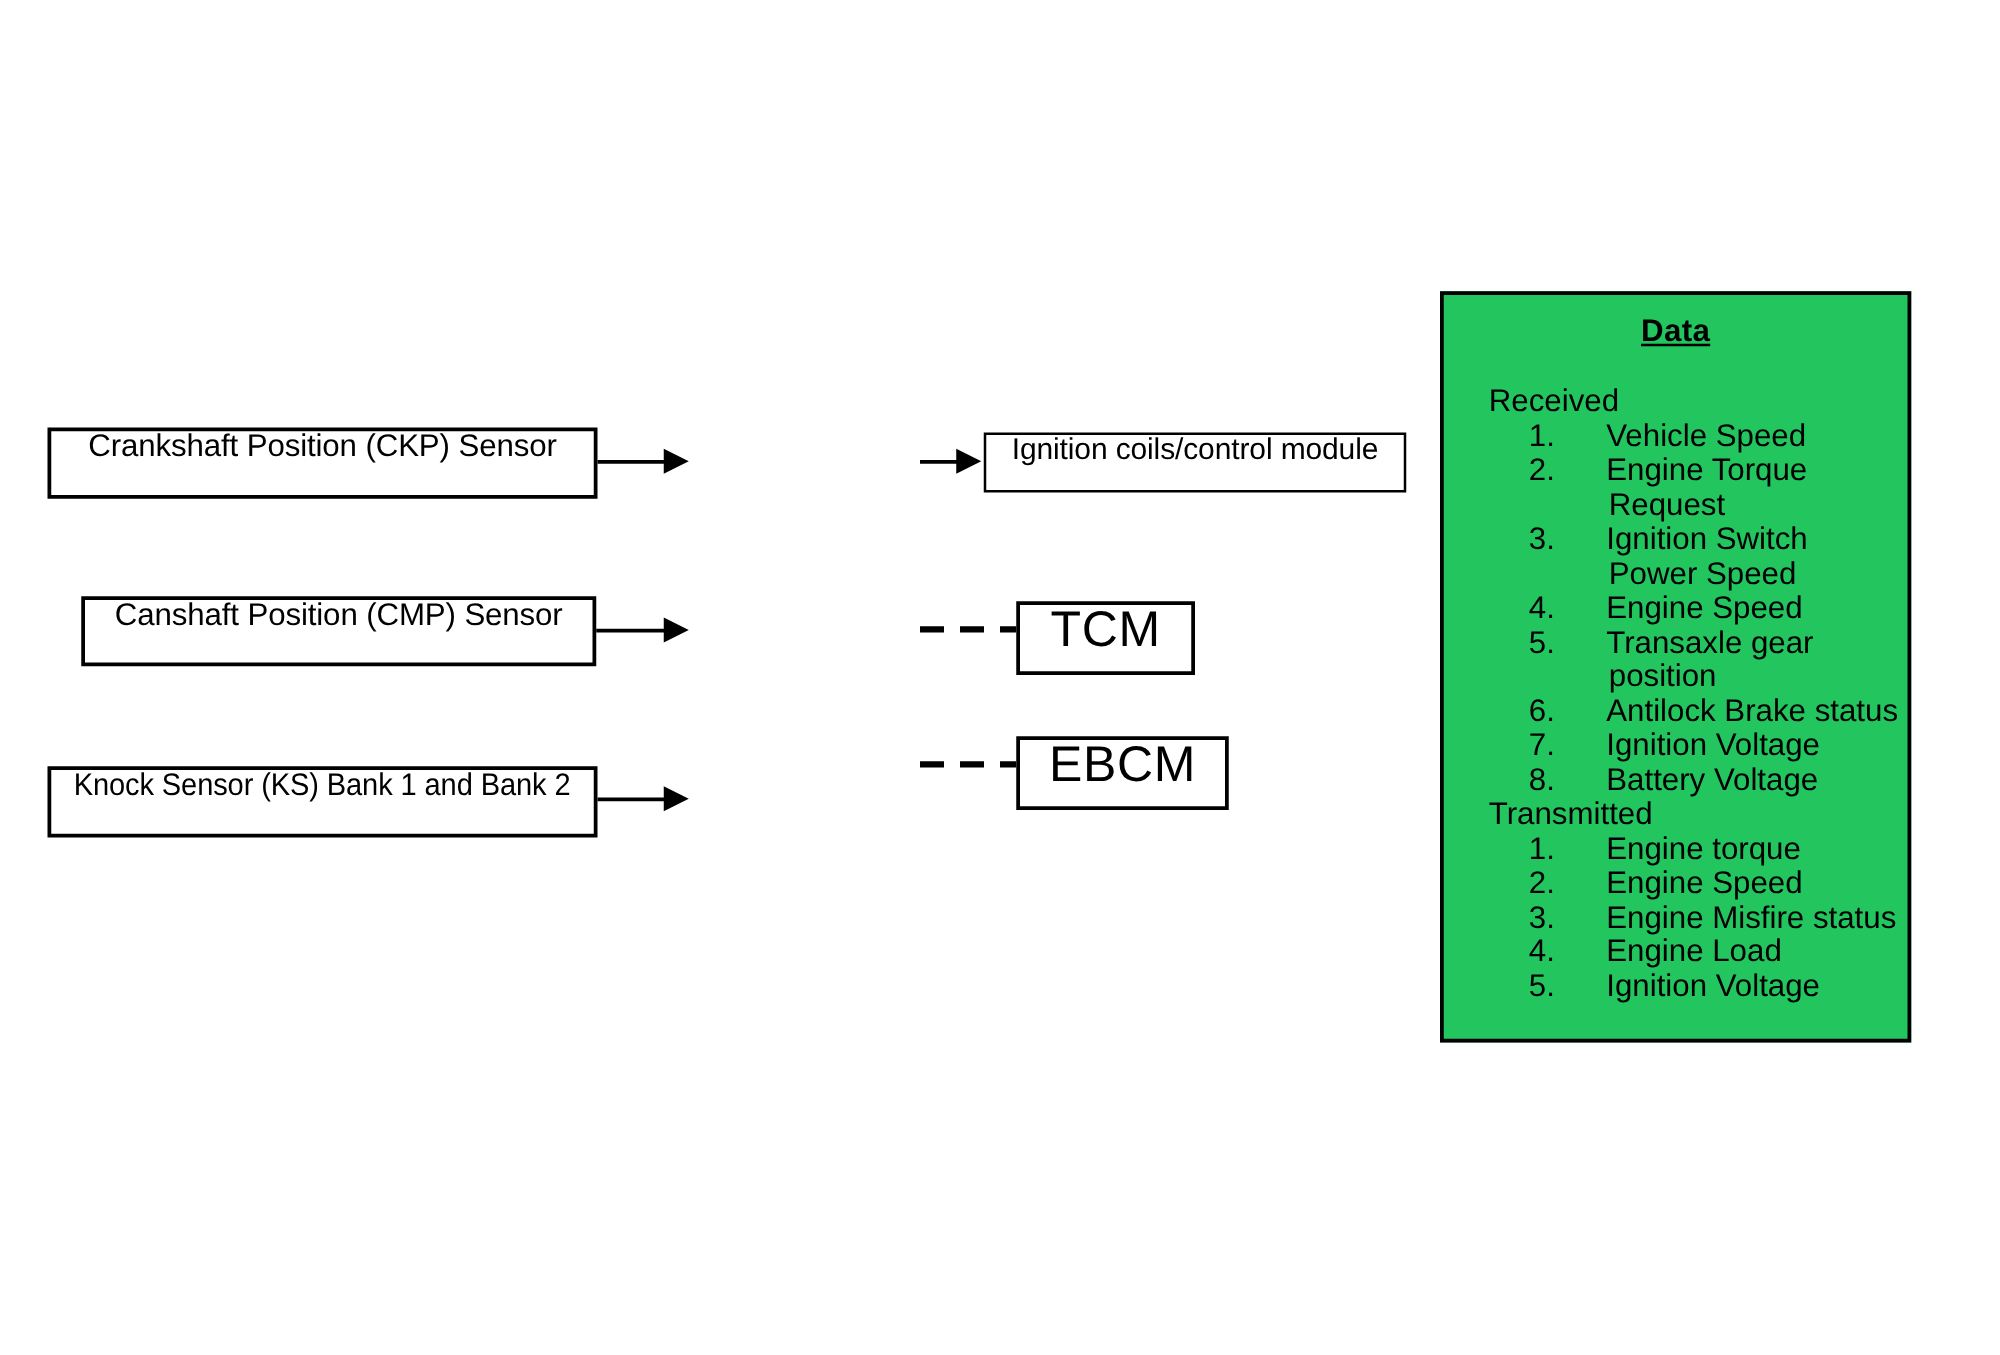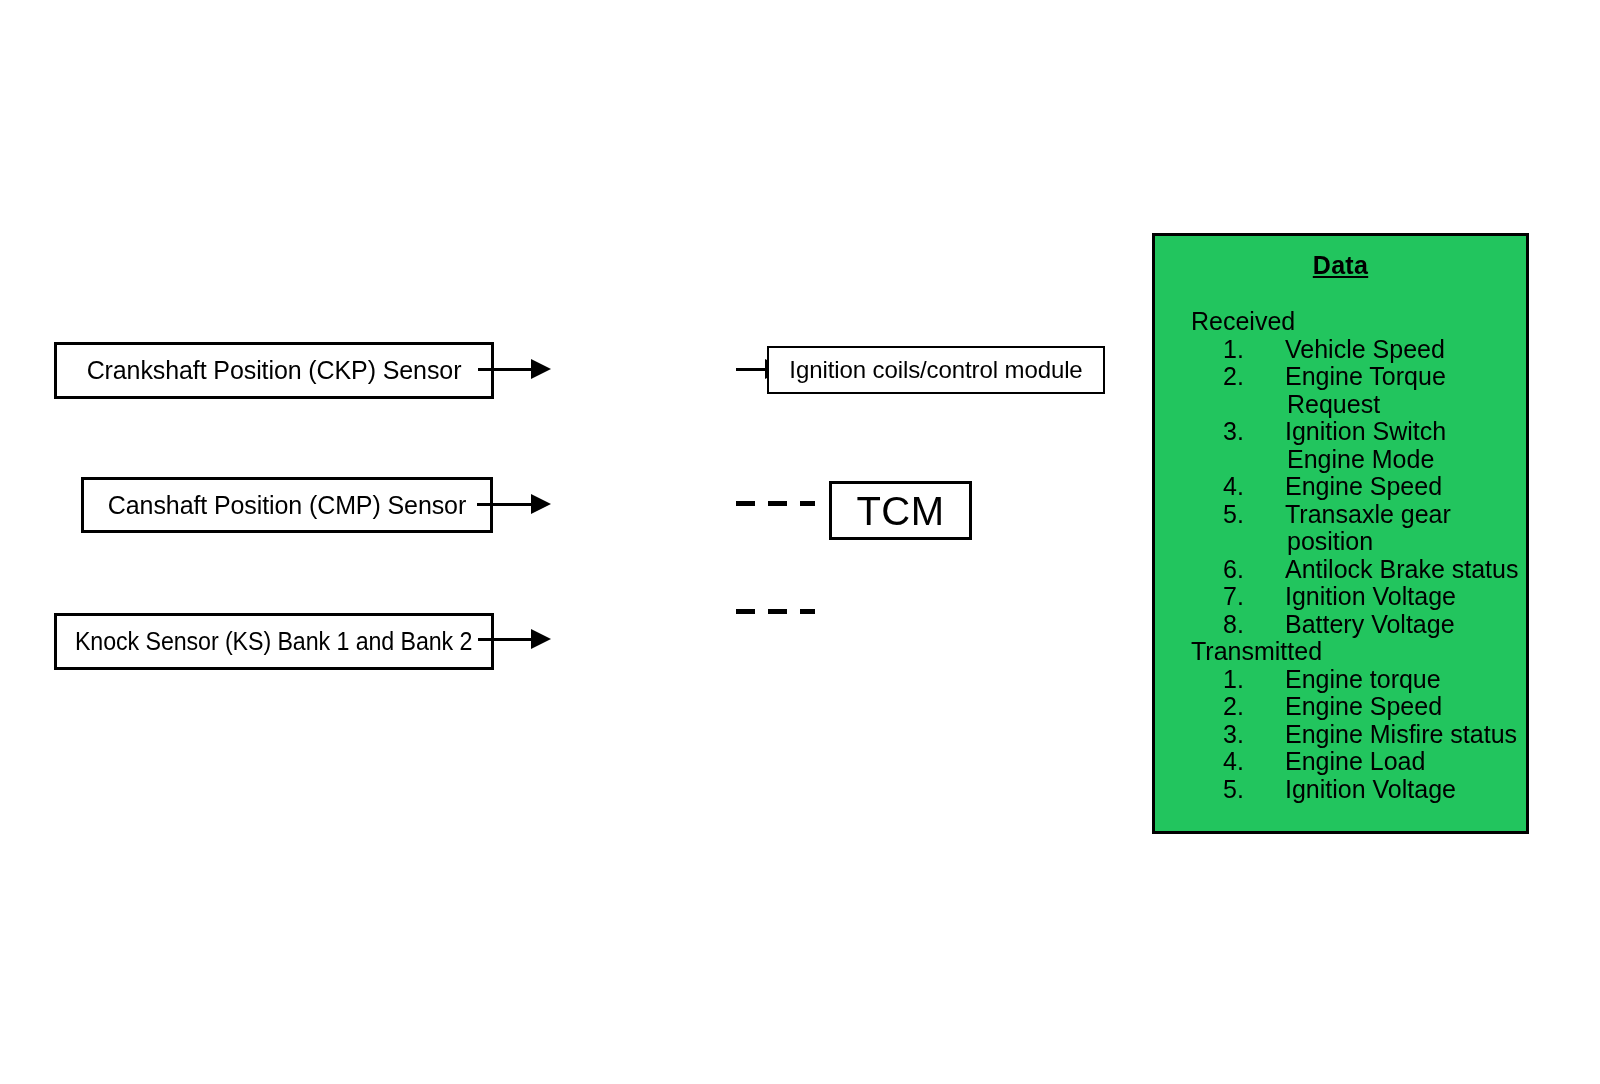--- a/index.html
+++ b/index.html
@@ -18,23 +18,21 @@
     overflow: hidden;
   }
 
   
   .box {
     position: absolute;
     box-sizing: border-box;
     background: #ffffff;
     border: 3px solid #000000;
     display: flex;
-    align-items: center;
     justify-content: center;
-    margin-left: 16px;
   }
   .box-label {
     font-size: 25px;
     line-height: 1;
     white-space: nowrap;
     letter-spacing: -0.1px;
   }
 
   
   #sensor-ckp  { left: 38px;  top: 342px; width: 440px; height: 57px; }
@@ -56,21 +54,21 @@
     left: 0; right: 0;
     top: 78px;
     text-align: center;
     font-size: 46px;
     font-weight: bold;
     letter-spacing: 1px;
     line-height: 1;
   }
 
   
-  #out-ignition { left: 751px; top: 346px; width: 338px; height: 48px; border-width: 2px; }
+  #out-ignition { left: 787px; top: 346px; width: 338px; height: 48px; border-width: 2px; }
   #out-ignition .box-label { font-size: 24px; }
 
   #out-tcm  { left: 813px; top: 481px; width: 143px; height: 59px; border-width: 3px; }
   #out-ebcm { left: 813px; top: 589px; width: 170px; height: 59px; border-width: 3px; }
   #out-tcm .box-label, #out-ebcm .box-label {
     font-size: 40px;
     letter-spacing: 0.5px;
   }
 
   
@@ -196,37 +194,40 @@
   <div class="dashline" id="conn-ebcm-dash"></div>
 
   <div class="box" id="out-ignition">
     <span class="box-label">Ignition coils/control module</span>
   </div>
 
   <div class="box" id="out-tcm">
     <span class="box-label">TCM</span>
   </div>
 
+  <div class="box" id="out-ebcm">
+    <span class="box-label">EBCM</span>
+  </div>
 
   <div id="data-panel">
     <div id="data-title">Data</div>
 
     <div class="data-section-head" id="received-head">Received</div>
     <ul class="data-list" id="received-list">
         <li class="data-item">
           <span class="data-num">1.</span>
           <span class="data-text">Vehicle Speed</span>
         </li>
         <li class="data-item">
           <span class="data-num">2.</span>
           <span class="data-text">Engine Torque<span class="cont">Request</span></span>
         </li>
         <li class="data-item">
           <span class="data-num">3.</span>
-          <span class="data-text">Ignition Switch<span class="cont">Engine Mode</span></span>
+          <span class="data-text">Ignition Switch<span class="cont">Power Speed</span></span>
         </li>
         <li class="data-item">
           <span class="data-num">4.</span>
           <span class="data-text">Engine Speed</span>
         </li>
         <li class="data-item">
           <span class="data-num">5.</span>
           <span class="data-text">Transaxle gear<span class="cont">position</span></span>
         </li>
         <li class="data-item">

